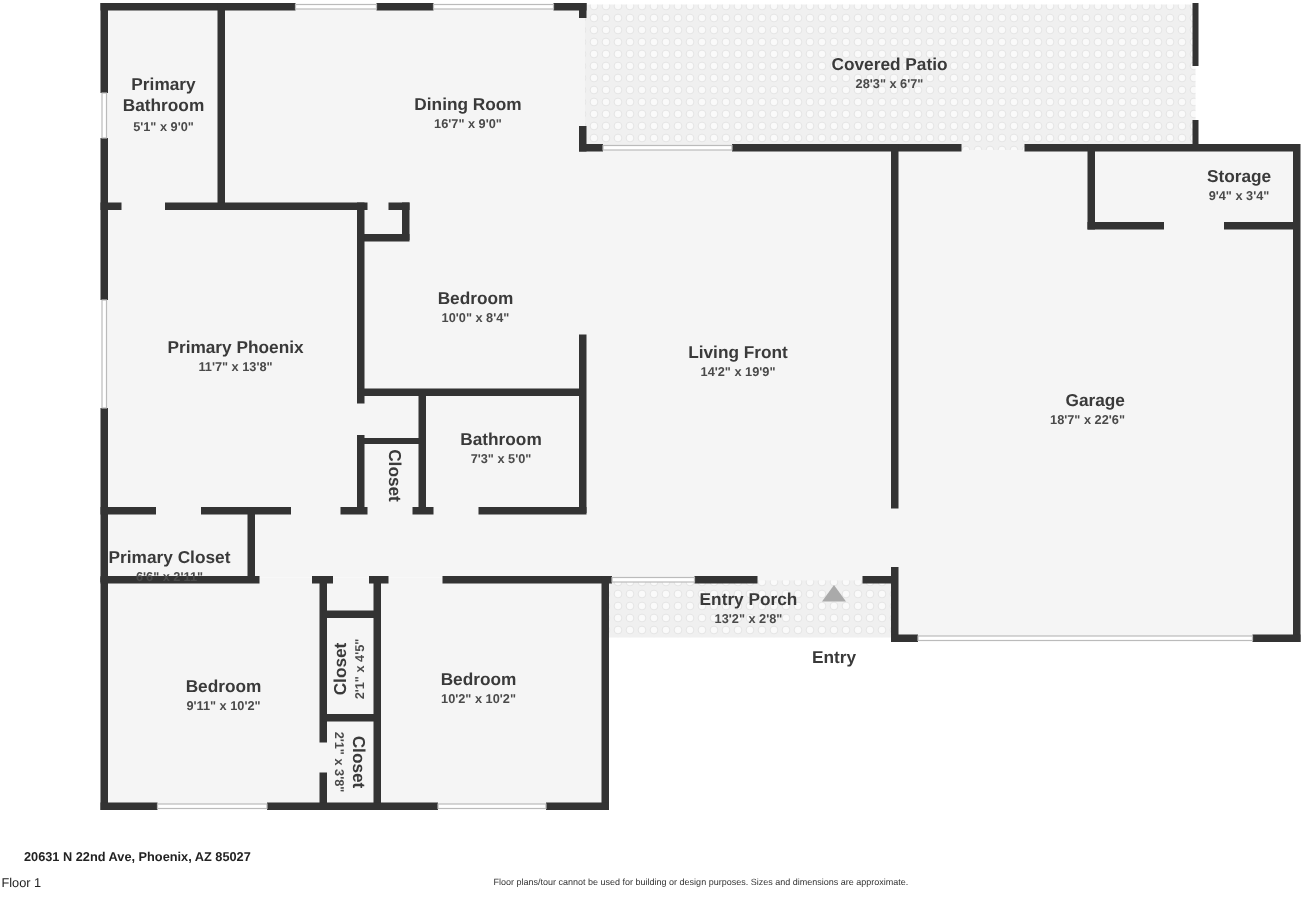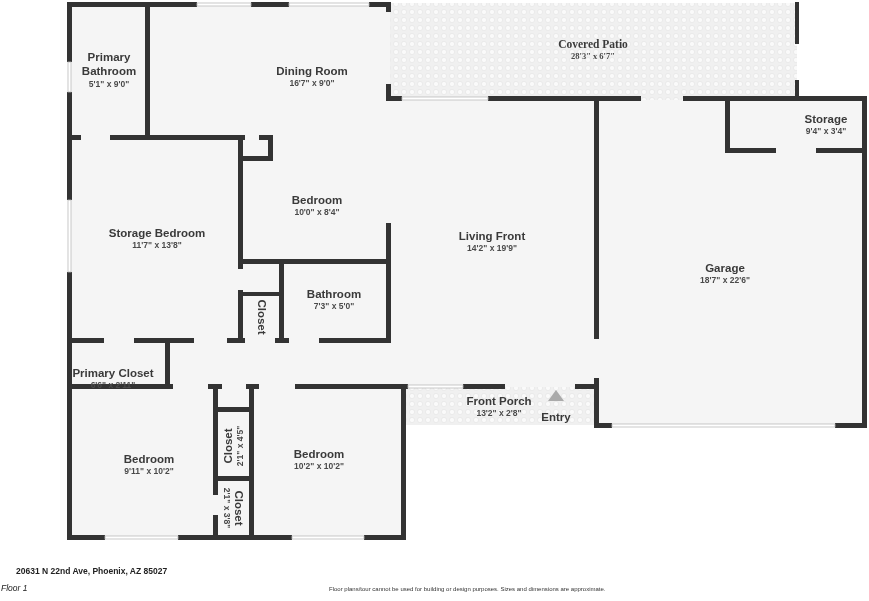--- a/index.html
+++ b/index.html
@@ -5,21 +5,21 @@
   html, body { margin: 0; padding: 0; background: #ffffff; }
   body { width: 869px; height: 601px; position: relative; overflow: hidden;
          font-family: "Liberation Sans", "DejaVu Sans", sans-serif; }
   #plan { position: absolute; left: 0; top: 0; }
   .room-label { position: absolute; text-align: center; transform: translate(-50%, -50%);
                 color: #3a3a3a; white-space: nowrap; line-height: 1.25; }
   .room-label .name { font-size: 11.5px; font-weight: bold; display: block; }
   .room-label .dim { font-size: 8.5px; font-weight: bold; color: #4a4a4a; display: block; }
   .rot-cw { transform: translate(-50%, -50%) rotate(90deg); }
   .footer-address { position: absolute; left: 16px; top: 566px; font-size: 8.5px; font-weight: bold; color: #222; }
-  .footer-floor { position: absolute; left: 1px; top: 583px; font-size: 8.5px; color: #222; font-style: italic; }
+  .footer-floor { position: absolute; left: 1px; top: 583px; font-size: 8.5px; color: #222; }
   .footer-disclaimer { position: absolute; left: 329px; top: 586px; font-size: 6px; color: #333; }
 </style>
 </head>
 <body>
 
 <svg id="plan" width="869" height="560" viewBox="0 0 869 560" xmlns="http://www.w3.org/2000/svg">
   <defs>
     <pattern id="tile" width="8" height="8" patternUnits="userSpaceOnUse">
       <rect width="8" height="8" fill="#f0f0f0"></rect>
       <circle cx="4" cy="4" r="2.6" fill="#fafafa" stroke="#e2e2e2" stroke-width="0.6"></circle>
@@ -128,60 +128,60 @@
 
 <div class="room-label" style="left:109px;top:70px;">
   <span class="name">Primary</span>
   <span class="name">Bathroom</span>
   <span class="dim">5'1" x 9'0"</span>
 </div>
 <div class="room-label" style="left:272px;top:76px;margin-left:40px;">
   <span class="name">Dining Room</span>
   <span class="dim">16'7" x 9'0"</span>
 </div>
-<div class="room-label" style="left:593px;top:49px;font-family:Liberation Serif, serif;">
+<div class="room-label" style="left:593px;top:49px;">
   <span class="name">Covered Patio</span>
   <span class="dim">28'3" x 6'7"</span>
 </div>
 <div class="room-label" style="left:826px;top:124px;">
   <span class="name">Storage</span>
   <span class="dim">9'4" x 3'4"</span>
 </div>
 <div class="room-label" style="left:317px;top:205px;">
   <span class="name">Bedroom</span>
   <span class="dim">10'0" x 8'4"</span>
 </div>
 <div class="room-label" style="left:157px;top:238px;">
-  <span class="name">Storage Bedroom</span>
+  <span class="name">Primary Phoenix</span>
   <span class="dim">11'7" x 13'8"</span>
 </div>
 <div class="room-label" style="left:492px;top:241px;">
   <span class="name">Living Front</span>
   <span class="dim">14'2" x 19'9"</span>
 </div>
-<div class="room-label" style="left:725px;top:273px;">
+<div class="room-label" style="left:725px;top:273px;text-align:right;">
   <span class="name">Garage</span>
   <span class="dim">18'7" x 22'6"</span>
 </div>
 <div class="room-label" style="left:334px;top:299px;">
   <span class="name">Bathroom</span>
   <span class="dim">7'3" x 5'0"</span>
 </div>
 <div class="room-label rot-cw" style="left:262px;top:317px;">
   <span class="name">Closet</span>
 </div>
 <div class="room-label" style="left:113px;top:361px;margin-top:17px;">
   <span class="name">Primary Closet</span>
   <span class="dim">6'6" x 2'11"</span>
 </div>
 <div class="room-label" style="left:499px;top:406px;">
-  <span class="name">Front Porch</span>
+  <span class="name">Entry Porch</span>
   <span class="dim">13'2" x 2'8"</span>
 </div>
-<div class="room-label" style="left:556px;top:417px;">
+<div class="room-label" style="left:556px;top:439px;">
   <span class="name">Entry</span>
 </div>
 <div class="room-label" style="left:149px;top:464px;">
   <span class="name">Bedroom</span>
   <span class="dim">9'11" x 10'2"</span>
 </div>
 <div class="room-label" style="left:319px;top:459px;">
   <span class="name">Bedroom</span>
   <span class="dim">10'2" x 10'2"</span>
 </div>

